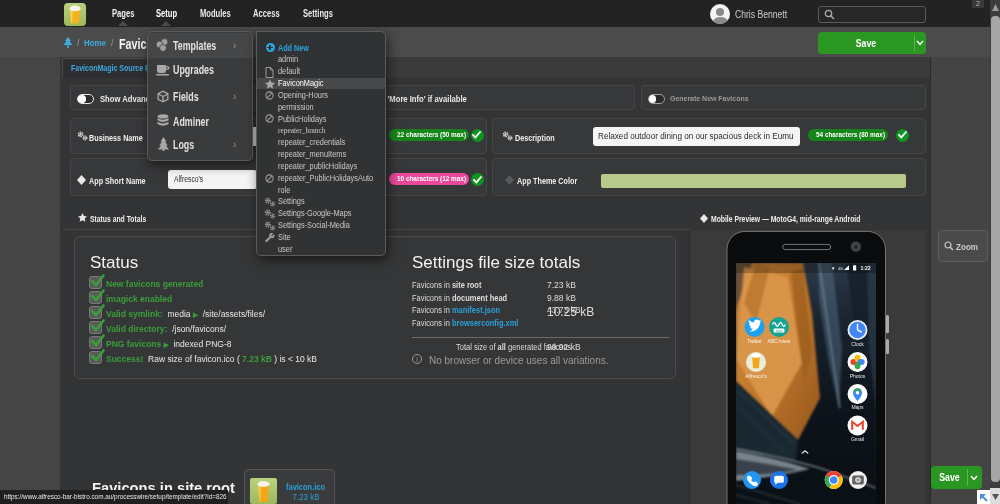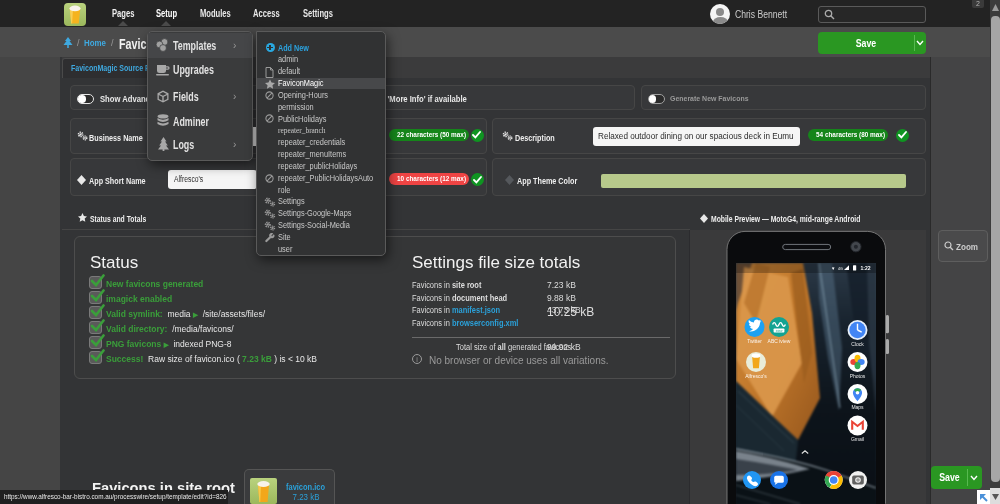--- a/index.html
+++ b/index.html
@@ -151,21 +151,21 @@
 <div class="abs" style="left:492px;top:158px;width:434px;height:38px;background:#37383a;border:1px solid #464646;border-radius:4px;"></div>
 <svg class="abs" style="left:77px;top:175px;" width="9" height="10" viewBox="0 0 9 10">
     <path d="M4.5 0 L9 5 L4.5 10 L0 5 Z" fill="#e8e8e8"></path>
   </svg>
 <div class="abs" style="left:89px;top:176px;">
     <span class="t" style="transform:scaleX(0.85);color:#eeeeee;font-size:8.5px;font-weight:bold;">App Short Name</span>
   </div>
 <div class="abs" style="left:168px;top:170px;width:89px;height:19px;background:#f5f5f5;border-radius:3px;">
     <span class="t" style="transform:scaleX(0.8);color:#2b2b2b;font-size:8.5px;line-height:19px;margin-left:6px;">Alfresco's</span>
   </div>
-<div class="abs" style="left:389px;top:173px;width:80px;height:12px;background:#ef4444;border-radius:6px;text-align:center;line-height:12px;">
+<div class="abs" style="left:389px;top:173px;width:80px;height:12px;background:#ec4899;border-radius:6px;text-align:center;line-height:12px;">
     <span class="tc" style="transform:scaleX(0.8);color:#ffffff;font-size:8px;font-weight:bold;">10 characters (12 max)</span>
   </div>
 <div class="abs" style="left:471px;top:172.5px;width:13px;height:13px;border-radius:50%;background:#0f9421;"></div>
 <svg class="abs" style="left:473px;top:175.5px;" width="9" height="8" viewBox="0 0 9 8">
     <path d="M1 4 L3.4 6.4 L8 1" fill="none" stroke="#ffffff" stroke-width="1.8" stroke-linecap="round"></path>
   </svg>
 <svg class="abs" style="left:505px;top:175px;" width="9" height="10" viewBox="0 0 9 10">
     <path d="M4.5 0 L9 5 L4.5 10 L0 5 Z" fill="#55585c"></path>
   </svg>
 <div class="abs" style="left:517px;top:176px;">
@@ -214,21 +214,21 @@
     </svg>
   <div class="abs" style="left:106px;top:308.5px;">
       <span class="t" style="color:#3a9e3a;font-size:8.5px;font-weight:bold;">Valid symlink:&nbsp; <span style="color:#e8e8e8;font-weight:normal;">media</span> <span style="color:#3a9e3a;font-size:6.5px;">▶</span> <span style="color:#e8e8e8;font-weight:normal;">&nbsp;/site/assets/files/</span></span>
     </div>
 
   <div class="abs" style="left:89px;top:321px;width:13px;height:13px;background:#5a5a5a;border:1px solid #7a7a7a;border-radius:3px;"></div>
   <svg class="abs" style="left:90px;top:319px;" width="15" height="14" viewBox="0 0 15 14">
       <path d="M2 7 L6 11 L13.5 1.5" fill="none" stroke="#3a9e3a" stroke-width="2.6" stroke-linecap="round"></path>
     </svg>
   <div class="abs" style="left:106px;top:323.5px;">
-      <span class="t" style="color:#3a9e3a;font-size:8.5px;font-weight:bold;">Valid directory:&nbsp; <span style="color:#e8e8e8;font-weight:normal;">/media/favicons/</span></span>
+      <span class="t" style="color:#3a9e3a;font-size:8.5px;font-weight:bold;">Valid directory:&nbsp; <span style="color:#e8e8e8;font-weight:normal;">/json/favicons/</span></span>
     </div>
 
   <div class="abs" style="left:89px;top:336px;width:13px;height:13px;background:#5a5a5a;border:1px solid #7a7a7a;border-radius:3px;"></div>
   <svg class="abs" style="left:90px;top:334px;" width="15" height="14" viewBox="0 0 15 14">
       <path d="M2 7 L6 11 L13.5 1.5" fill="none" stroke="#3a9e3a" stroke-width="2.6" stroke-linecap="round"></path>
     </svg>
   <div class="abs" style="left:106px;top:338.5px;">
       <span class="t" style="color:#3a9e3a;font-size:8.5px;font-weight:bold;">PNG favicons <span style="font-size:6.5px;">▶</span> <span style="color:#e8e8e8;font-weight:normal;">&nbsp;indexed PNG-8</span></span>
     </div>
 

